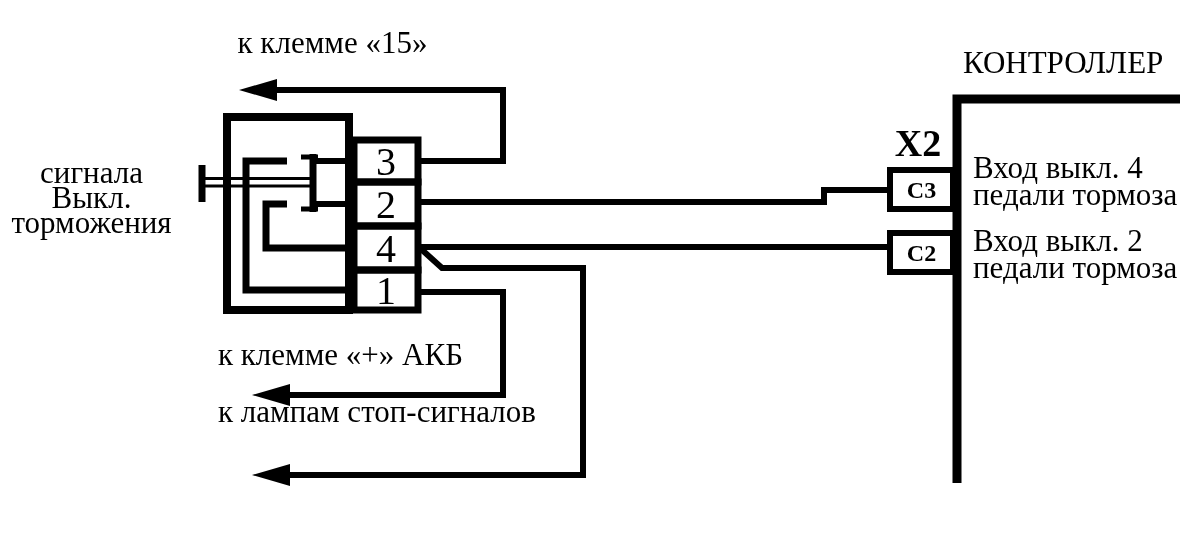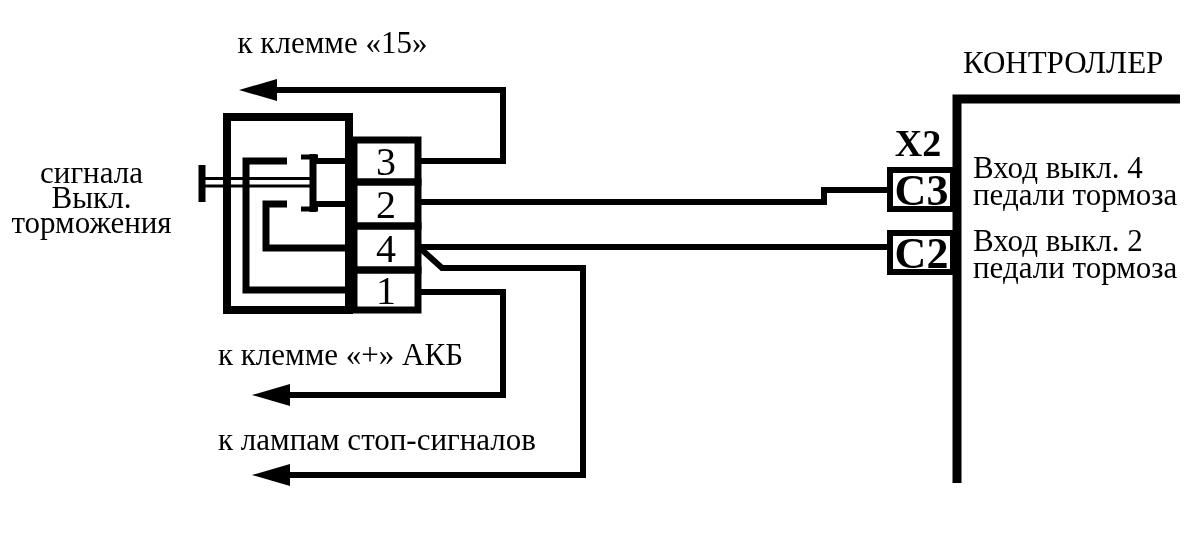--- a/index.html
+++ b/index.html
@@ -18,21 +18,21 @@
   .lbl span { display:block; }
   .center { text-align:center; }
   .pin-num {
     position:absolute; left:354px; width:64px;
     display:flex; align-items:center; justify-content:center;
     font-size:40px;
   }
   .conn-pin {
     position:absolute; left:890px; width:63px; height:40px;
     display:flex; align-items:center; justify-content:center;
-    font-weight:bold; font-size:44px;
+    font-weight:bold; font-size:24px;
   }
   .conn-name {
     position:absolute; left:888px; width:60px; top:128px;
     text-align:center; font-weight:bold; font-size:38px; line-height:30px;
   }
   .ctrl-input { line-height:27px; }
 </style>
 </head>
 <body>
 
@@ -89,21 +89,21 @@
     <span>Выкл.</span>
     <span>торможения</span>
   </div>
 
   <div class="pin-num" style="top:140px; height:42px;">3</div>
   <div class="pin-num" style="top:182px; height:44px;">2</div>
   <div class="pin-num" style="top:226px; height:44px;">4</div>
   <div class="pin-num" style="top:270px; height:40px;">1</div>
 
   <div class="lbl" style="left:218px; top:342px;">к клемме «+» АКБ</div>
-  <div class="lbl" style="left:218px; top:427px;">к лампам стоп-сигналов</div>
+  <div class="lbl" style="left:218px; top:399px;">к лампам стоп-сигналов</div>
 
   <div class="lbl" style="left:963px; top:50px;">КОНТРОЛЛЕР</div>
   <div class="conn-name">Х2</div>
   <div class="conn-pin" style="top:170px;">С3</div>
   <div class="conn-pin" style="top:233px;">С2</div>
 
   <div class="lbl ctrl-input" style="left:973px; top:154px;">
     <span>Вход выкл. 4</span>
     <span>педали тормоза</span>
   </div>

